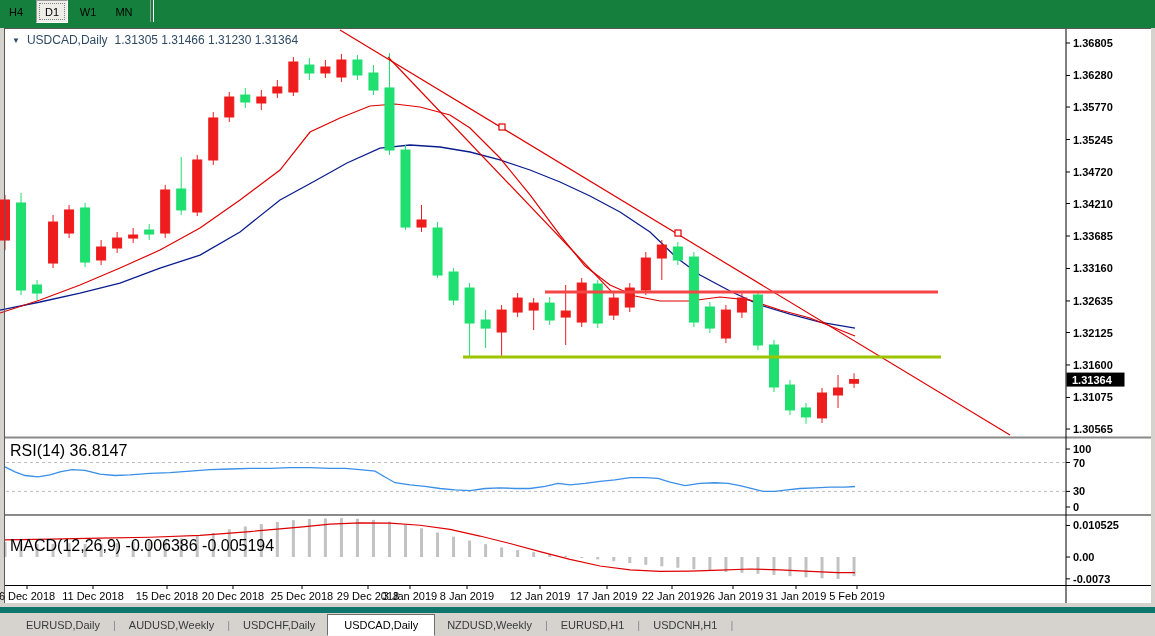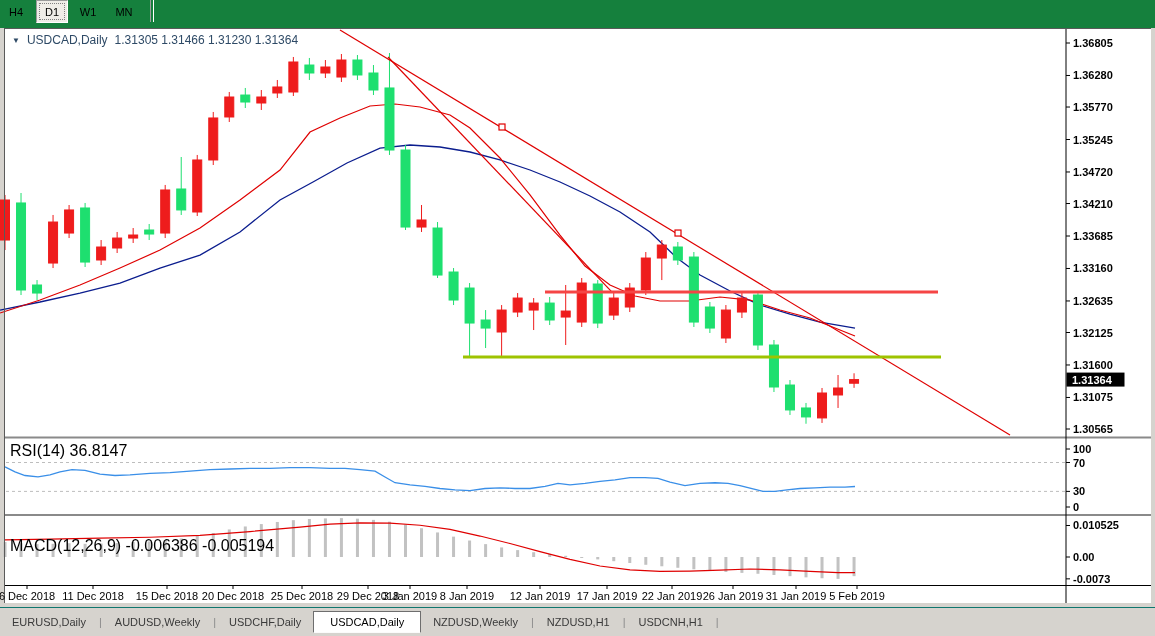--- a/index.html
+++ b/index.html
@@ -19,21 +19,21 @@
     border-left:1px solid #9a9a9a;border-right:1px solid #ffffff;}
   
   .chart-window{position:absolute;left:0;top:28px;width:1155px;height:579px;}
   svg{position:absolute;left:0;top:0;}
   .pane-label{position:absolute;font-size:16px;color:#000;white-space:pre;}
   .chart-title{position:absolute;left:12px;top:5px;font-size:12px;color:#2E4A66;
     display:flex;align-items:center;gap:7px;white-space:pre;}
   .chart-title .arrow{font-size:8px;color:#2E4A66;}
   
   .tabbar{position:absolute;left:0;top:607px;width:1155px;height:29px;background:#D6D3CE;
-    border-top:1px solid #0f766e;display:flex;align-items:center;
+    border-top:6px solid #0f766e;display:flex;align-items:center;padding-left:14px;
     box-sizing:border-box;font-size:11px;color:#3a3a3a;}
   .tab{padding:4px 12px;cursor:default;white-space:nowrap;}
   .tab.active{background:#ffffff;border:1px solid #6e6e6e;border-bottom-color:#fbfbfb;
     color:#000;padding:4px 16px;box-shadow:1px 1px 0 #fff inset;}
   .tabsep{color:#8a8a8a;padding:0 1px;}
 </style>
 </head>
 <body>
 
 <div class="toolbar" id="toolbar">
@@ -415,17 +415,17 @@
 
 <div class="tabbar" id="tabbar">
     <div class="tab">EURUSD,Daily</div>
     <span class="tabsep">|</span>
     <div class="tab">AUDUSD,Weekly</div>
     <span class="tabsep">|</span>
     <div class="tab">USDCHF,Daily</div>
     <div class="tab active">USDCAD,Daily</div>
     <div class="tab">NZDUSD,Weekly</div>
     <span class="tabsep">|</span>
-    <div class="tab">NZDUSD,H1</div>
+    <div class="tab">EURUSD,H1</div>
     <span class="tabsep">|</span>
     <div class="tab">USDCNH,H1</div>
     <span class="tabsep">|</span>
   </div>
 
 </body></html>

